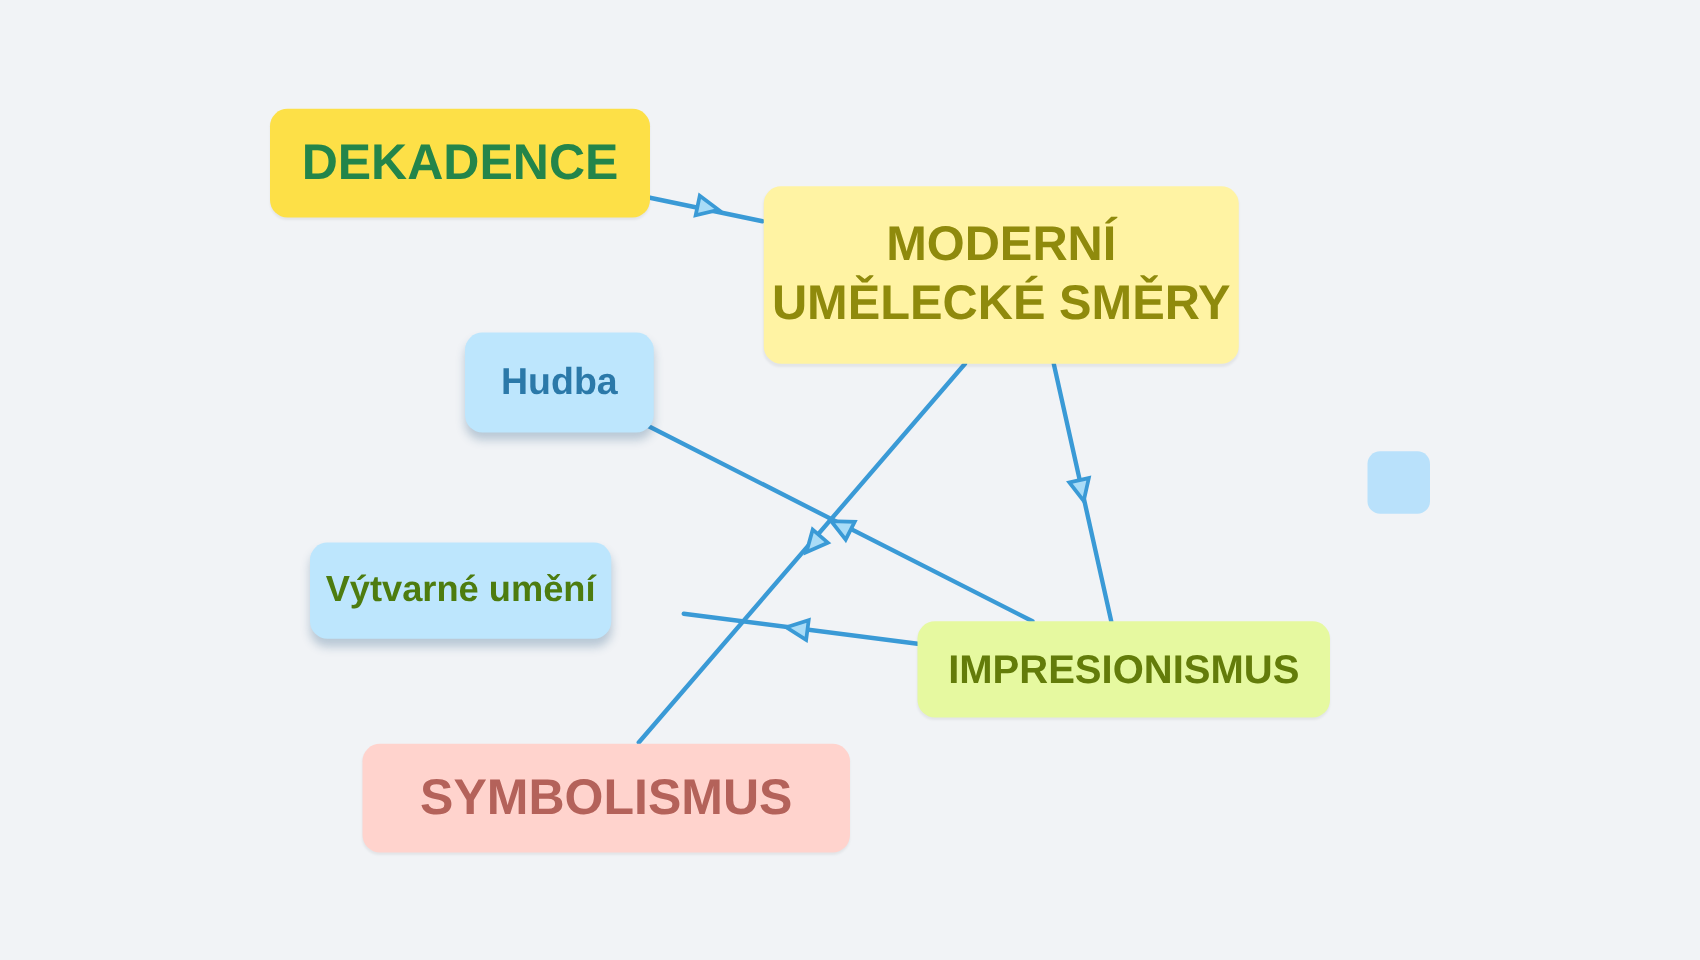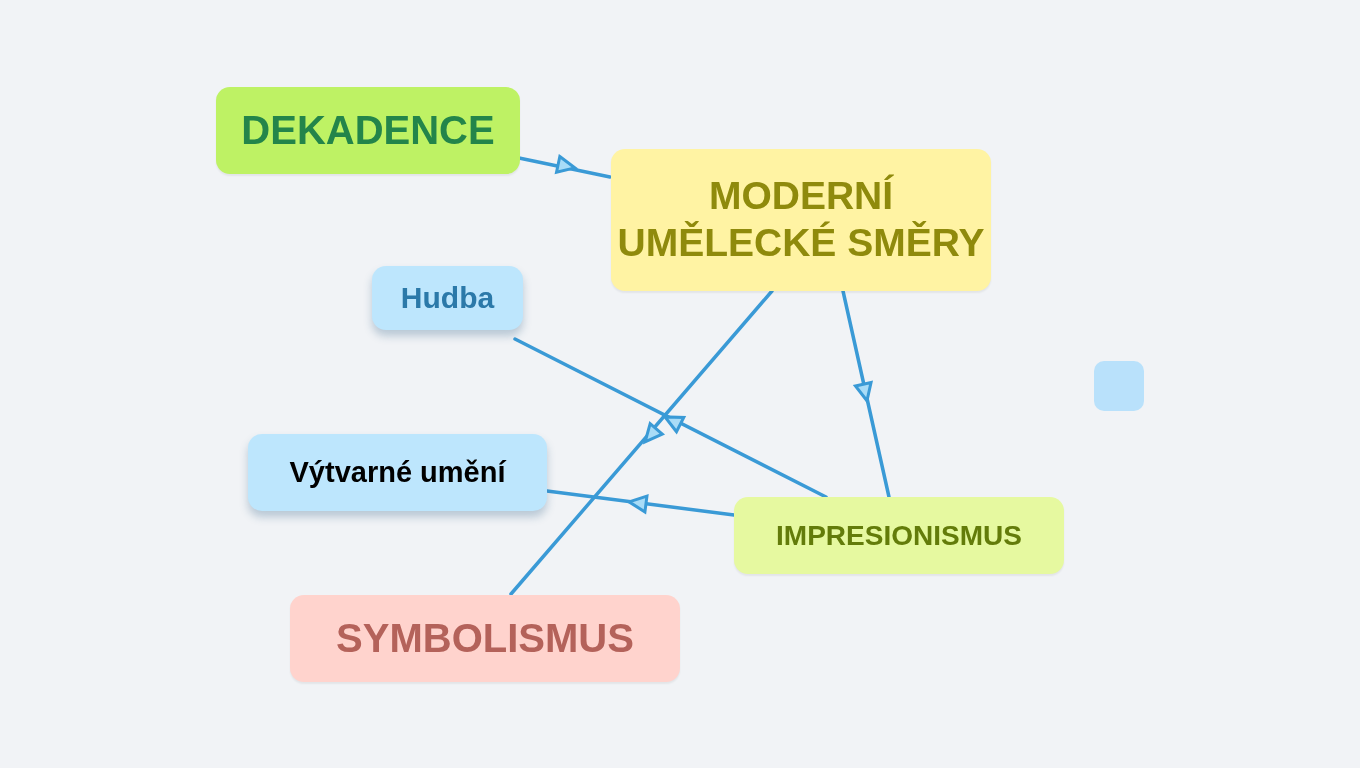--- a/index.html
+++ b/index.html
@@ -73,38 +73,38 @@
     <g stroke="#3a9ad6" stroke-width="3" fill="#a9dcf7" stroke-linejoin="miter">
 
       <polygon points="-8,-8 9,0 -8,8" transform="translate(566,166) rotate(11.8)"></polygon>
       <polygon points="-8,-8 9,0 -8,8" transform="translate(865,392) rotate(77.4)"></polygon>
       <polygon points="-8,-8 9,0 -8,8" transform="translate(651,435) rotate(130.7)"></polygon>
       <polygon points="-8,-8 9,0 -8,8" transform="translate(673,421) rotate(206.9)"></polygon>
       <polygon points="-8,-8 9,0 -8,8" transform="translate(638,503) rotate(187.3)"></polygon>
     </g>
   </svg>
 
-  <div class="node flat" style="left:216px; top:87px; width:304px; height:87px; background:#bef264; color:#23854a; font-size:40px;">
+  <div class="node flat" style="left:216px; top:87px; width:304px; height:87px; background:#fde047; color:#23854a; font-size:40px;">
     <span>DEKADENCE</span>
   </div>
 
   <div class="node flat root" style="left:611px; top:149px; width:380px; height:142px; background:#fff3a3; color:#8f8a0c; font-size:39px;">
     <span>MODERNÍ
 UMĚLECKÉ SMĚRY</span>
   </div>
 
-  <div class="node shadowed" style="left:372px; top:266px; width:151px; height:64px; background:#bde6fd; color:#2b79a9; font-size:30px;">
+  <div class="node shadowed" style="left:372px; top:266px; width:151px; height:80px; background:#bde6fd; color:#2b79a9; font-size:30px;">
     <span>Hudba</span>
   </div>
 
-  <div class="node shadowed" style="left:248px; top:434px; width:299px; height:77px; background:#bde6fd; color:#000000; font-size:29px;">
+  <div class="node shadowed" style="left:248px; top:434px; width:241px; height:77px; background:#bde6fd; color:#4d7c0f; font-size:29px;">
     <span>Výtvarné umění</span>
   </div>
 
-  <div class="node flat" style="left:734px; top:497px; width:330px; height:77px; background:#e6f9a0; color:#637c0a; font-size:28px;">
+  <div class="node flat" style="left:734px; top:497px; width:330px; height:77px; background:#e6f9a0; color:#637c0a; font-size:32px;">
     <span>IMPRESIONISMUS</span>
   </div>
 
   <div class="node flat" style="left:290px; top:595px; width:390px; height:87px; background:#ffd3cd; color:#b4625a; font-size:40px;">
     <span>SYMBOLISMUS</span>
   </div>
 
   <div class="small-square" style="left:1094px; top:361px; width:50px; height:50px; background:#b9e1fb;">
   </div>
 

